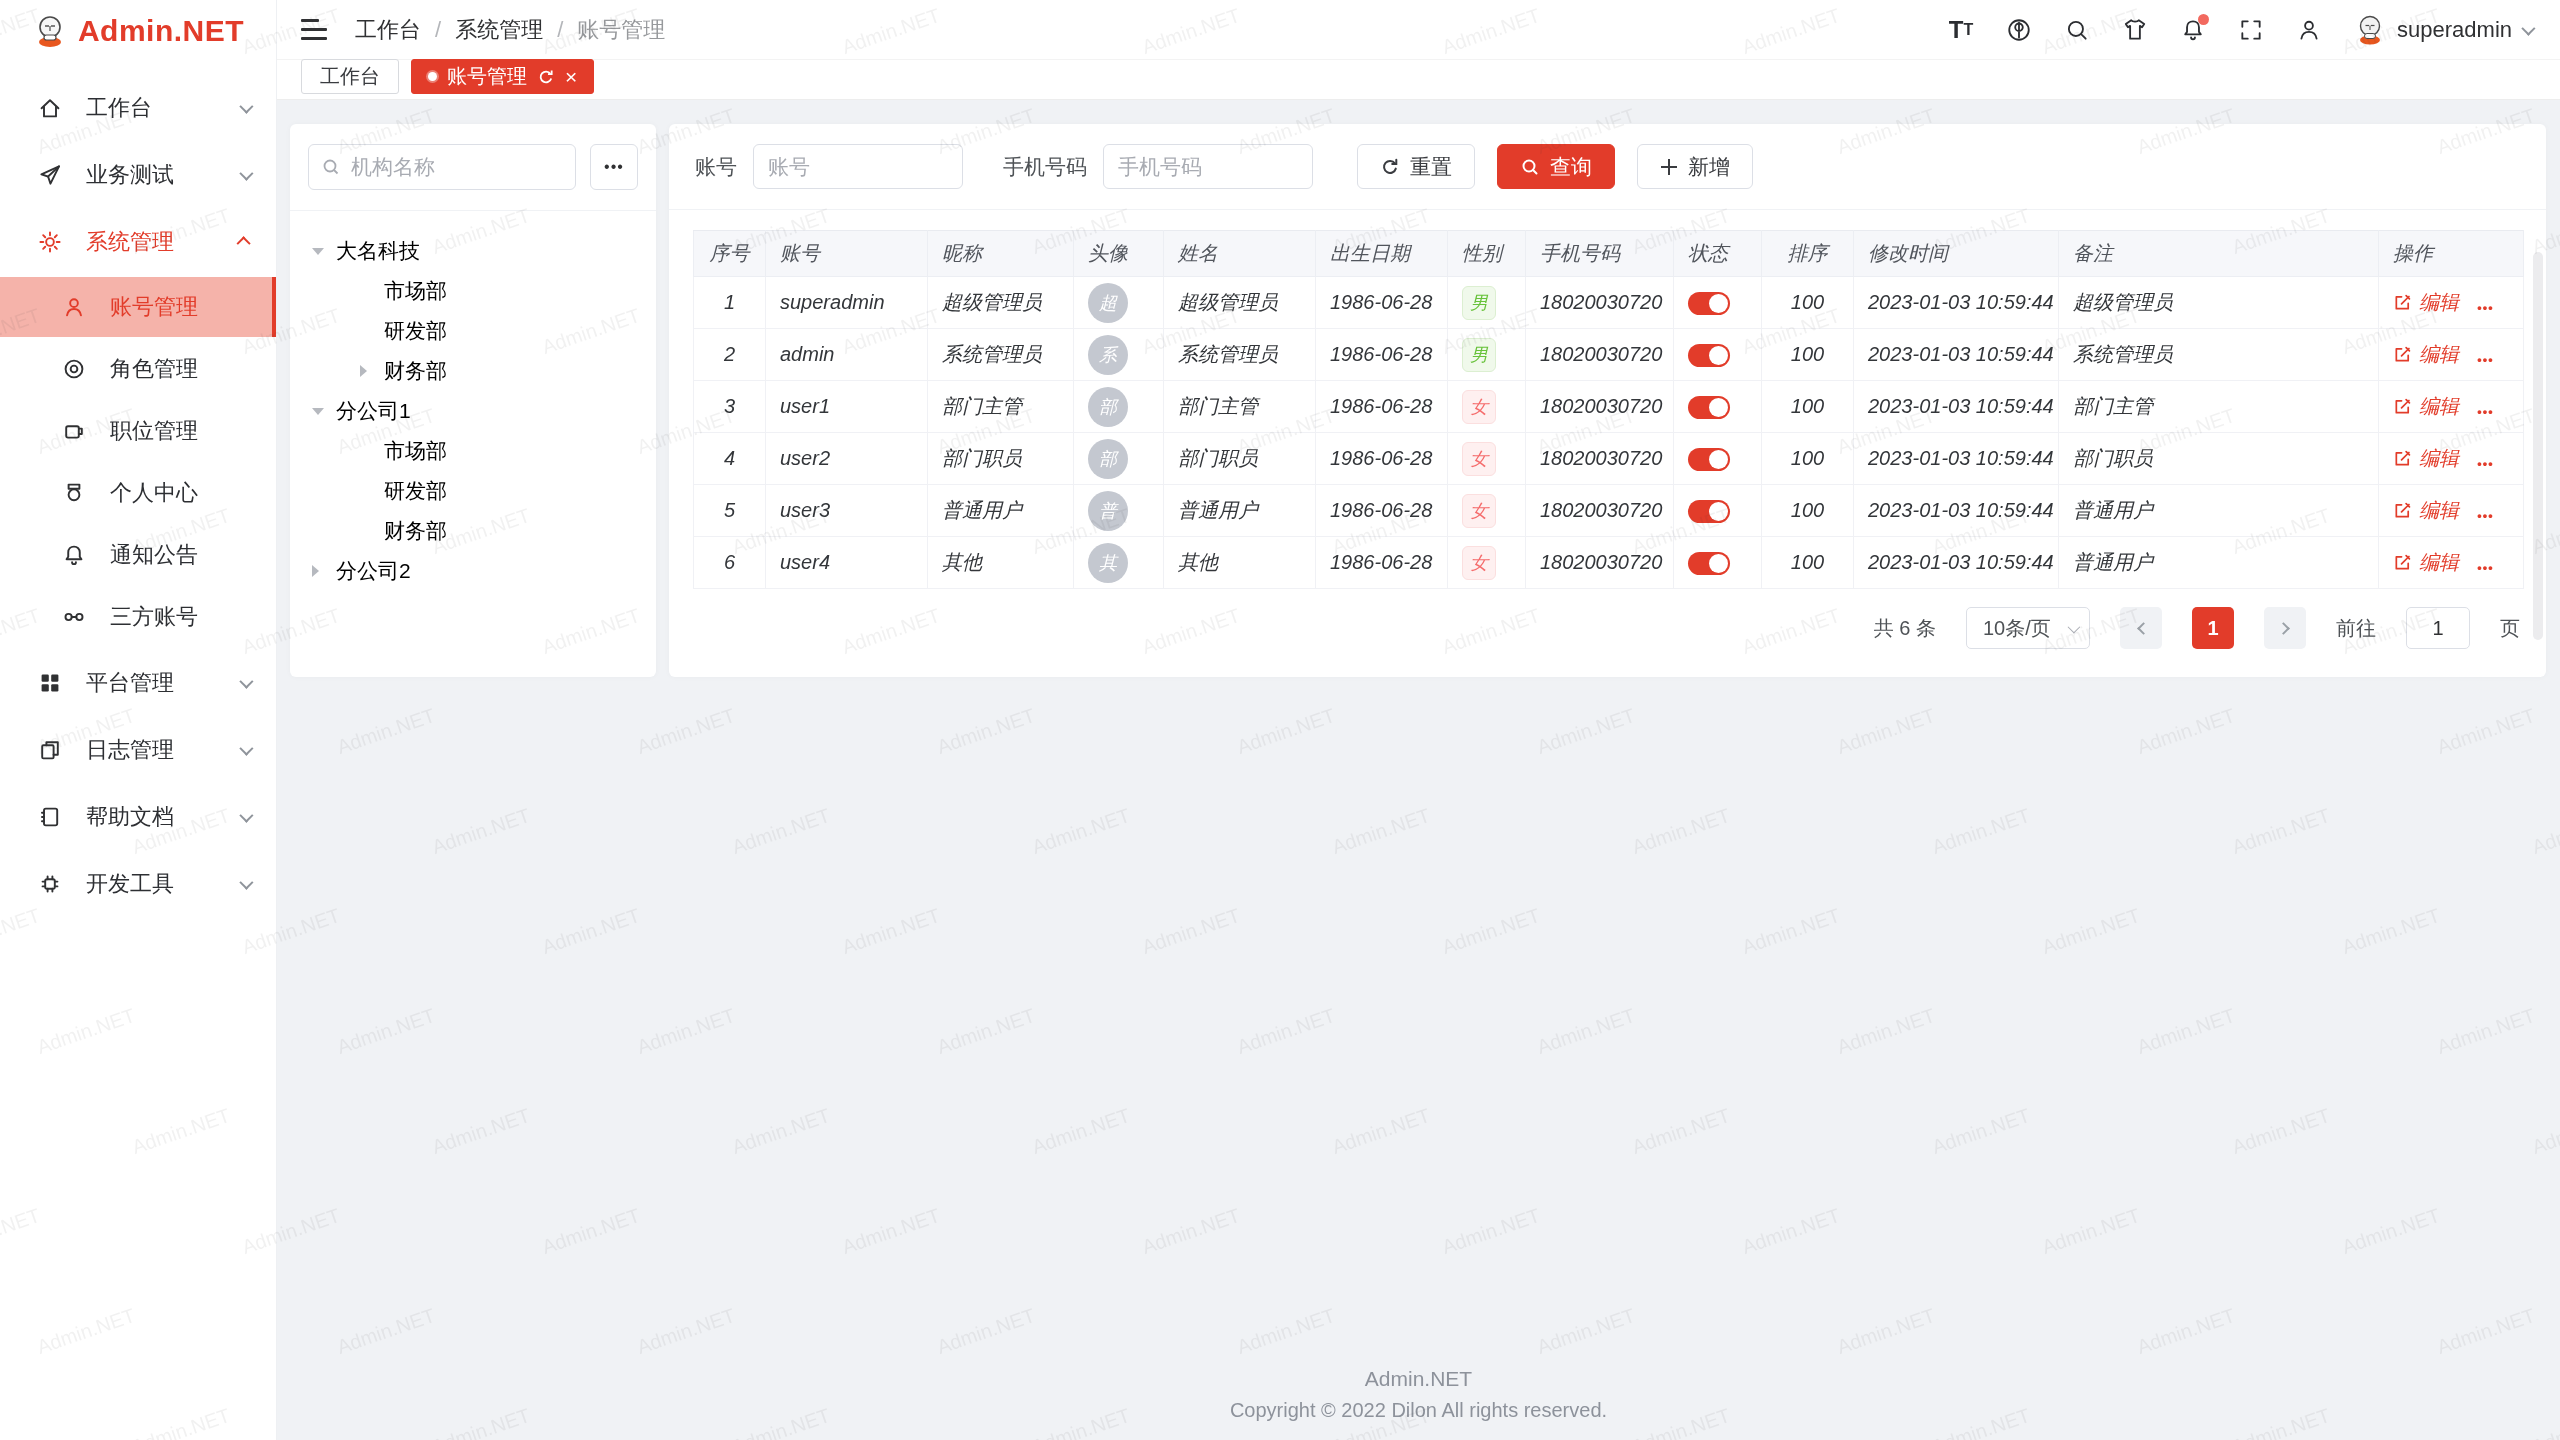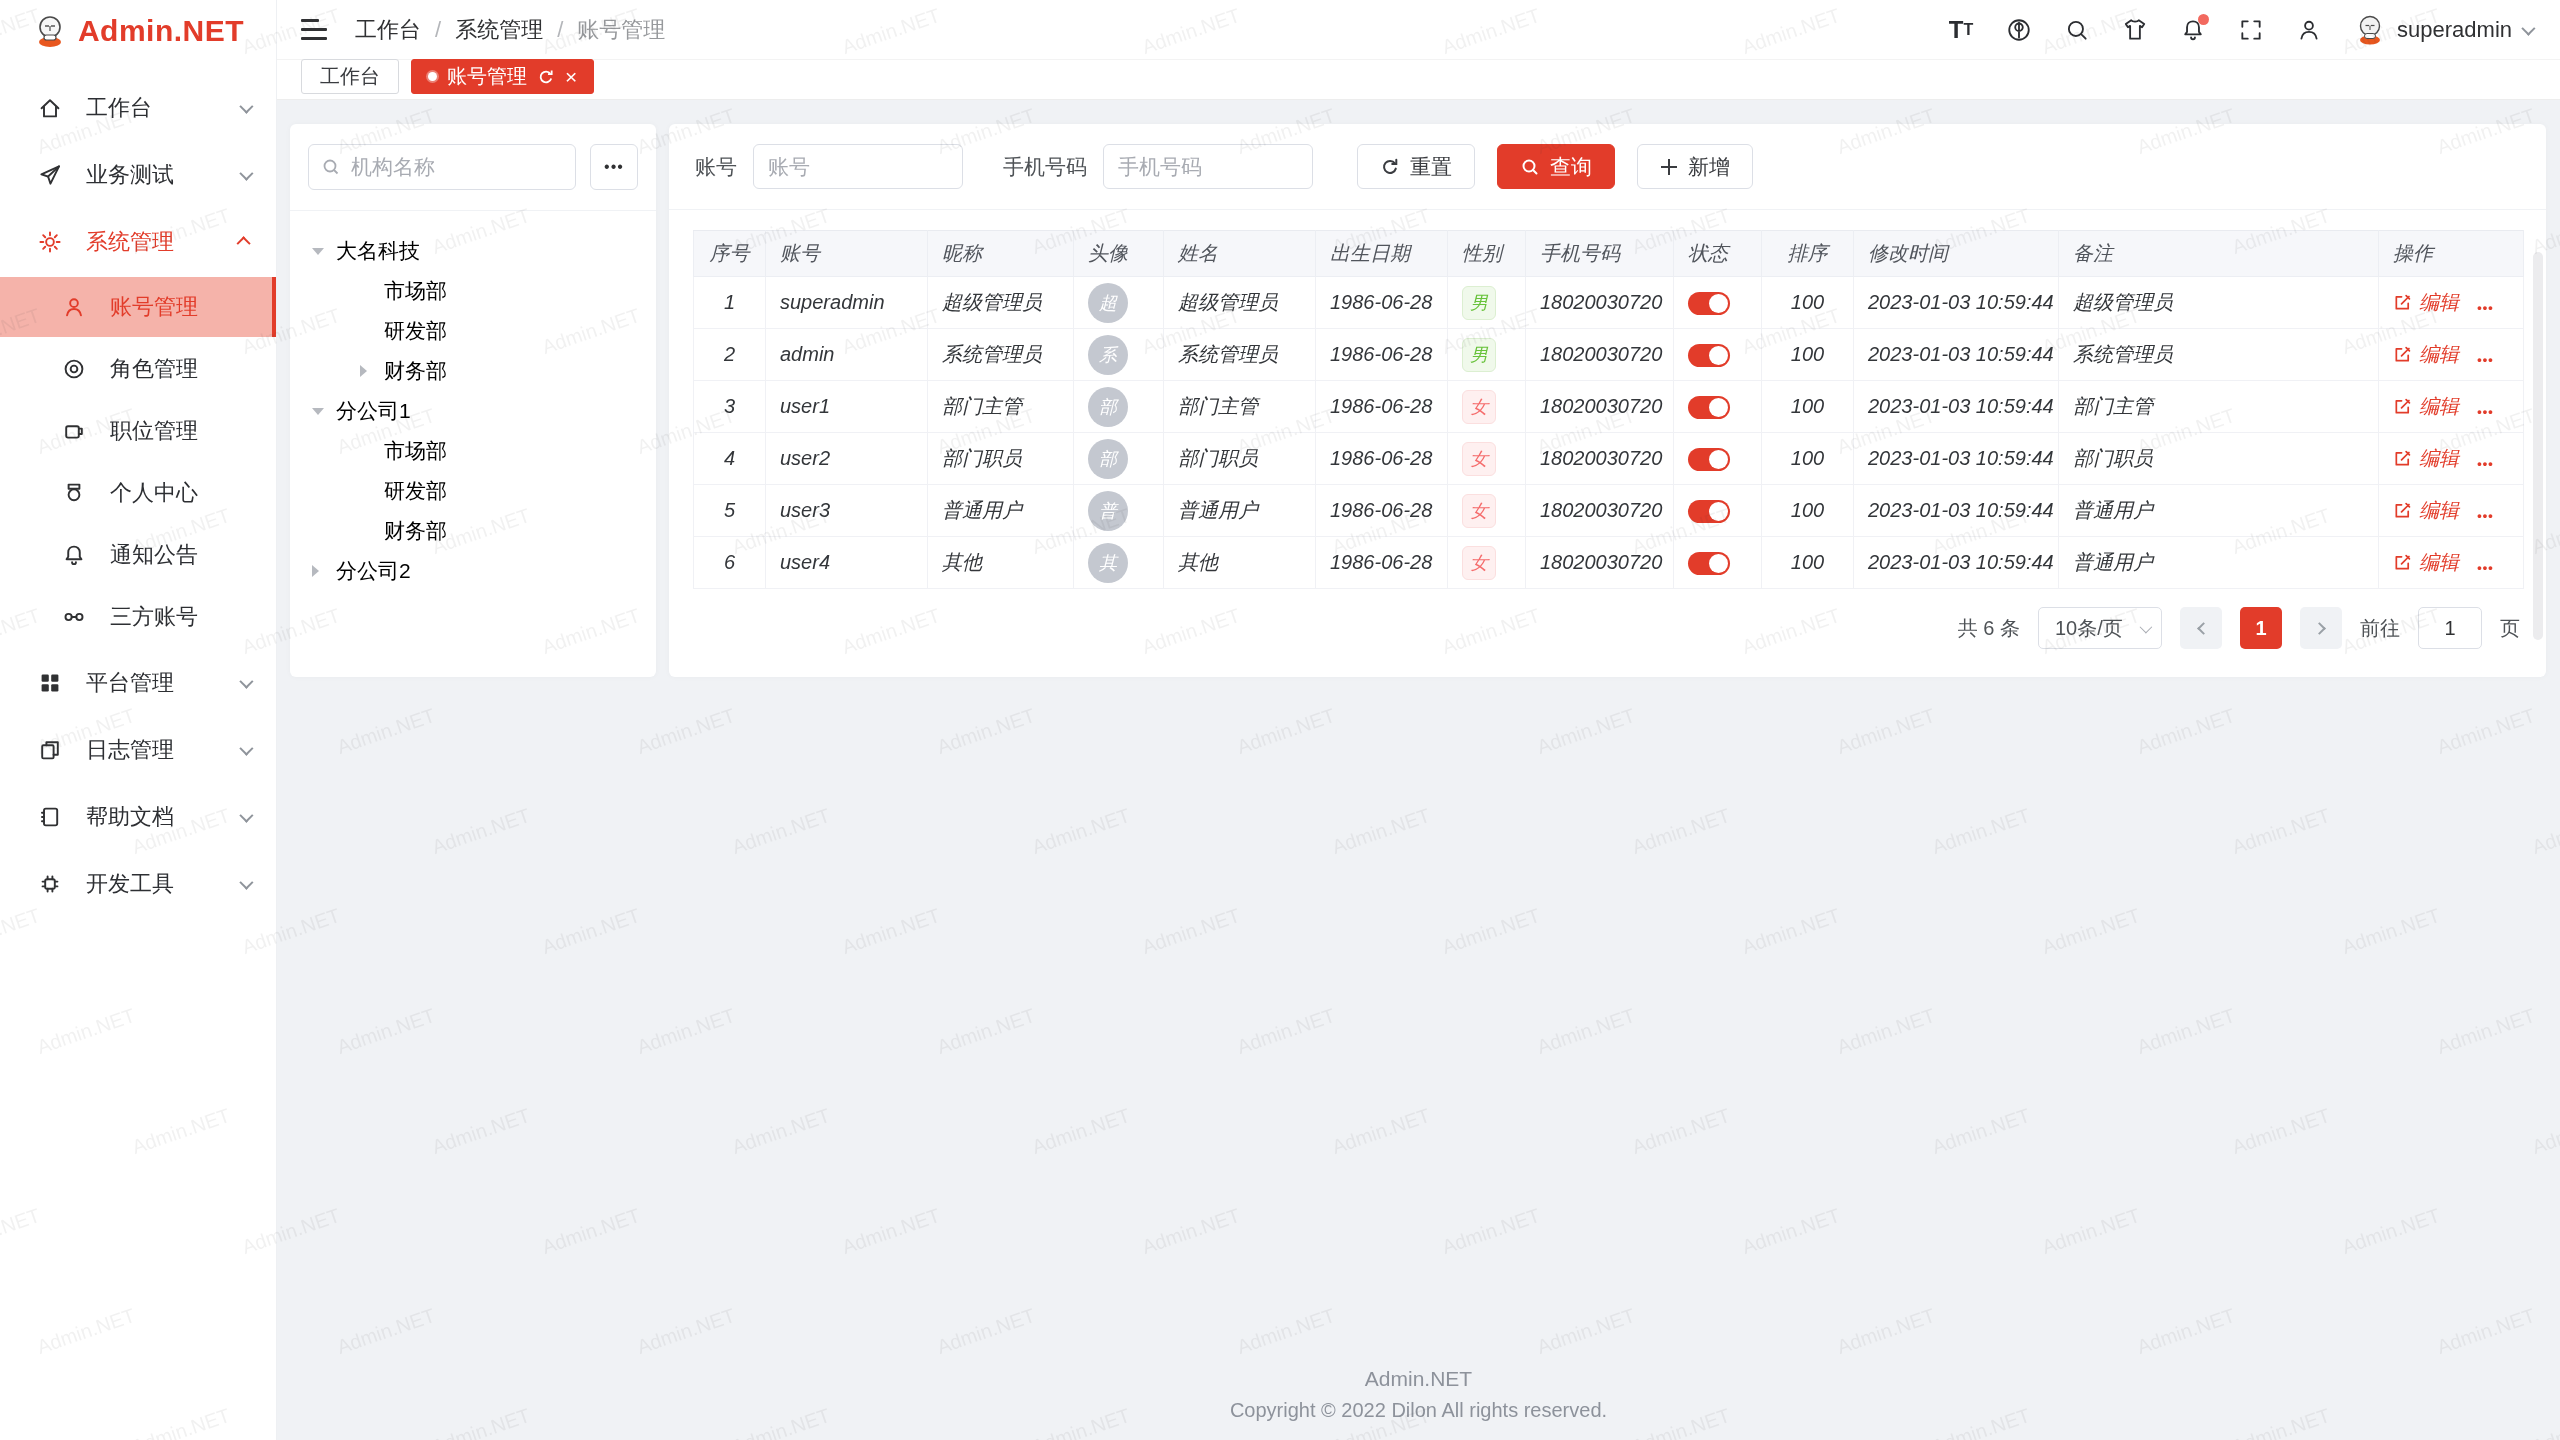--- a/index.html
+++ b/index.html
@@ -100,21 +100,21 @@
   .avatar-circle { width:40px; height:40px; border-radius:50%; background:#c4c8d0; color:#fff; font-size:18px; display:inline-flex; align-items:center; justify-content:center; }
   .gender-badge { display:inline-flex; align-items:center; justify-content:center; min-width:34px; height:34px; border-radius:6px; font-size:18px; }
   .gender-badge[data-gender="male"] { background:#f0f9eb; border:1px solid #dcefd1; color:#67c23a; }
   .gender-badge[data-gender="female"] { background:#fef0f0; border:1px solid #fbdfdf; color:#f56c6c; }
   .toggle { position:relative; display:inline-block; width:42px; height:23px; border-radius:12px; background:#e23c2a; cursor:pointer; vertical-align:middle; }
   .toggle .knob { position:absolute; top:2px; right:2px; width:19px; height:19px; border-radius:50%; background:#fff; }
   .edit-link { color:#e23c2a; cursor:pointer; display:inline-flex; align-items:center; gap:7px; }
   .edit-link svg { width:19px; height:19px; stroke:#e23c2a; fill:none; stroke-width:1.8; stroke-linecap:round; stroke-linejoin:round; }
   .more-link { color:#e23c2a; cursor:pointer; font-size:13px; letter-spacing:1px; margin-left:18px; font-weight:bold; }
 
-  .pagination { display:flex; align-items:center; justify-content:flex-end; gap:18px; padding:18px 26px 0; font-size:20px; color:#4e5256; }
+  .pagination { display:flex; align-items:center; justify-content:flex-end; gap:30px; padding:18px 26px 0; font-size:20px; color:#4e5256; }
   .page-size-select { display:flex; align-items:center; justify-content:space-between; width:124px; height:42px; border:1px solid #dcdfe6; border-radius:5px; padding:0 12px 0 16px; cursor:pointer; color:#4e5256; }
   .sel-chev { width:9px; height:9px; border-right:1.8px solid #a8abb2; border-bottom:1.8px solid #a8abb2; transform:rotate(45deg) translateY(-2px); }
   .page-btn { width:42px; height:42px; border-radius:5px; background:#f0f2f5; display:flex; align-items:center; justify-content:center; cursor:pointer; }
   .pg-arrow { width:9px; height:9px; border-right:2px solid #9aa0a6; border-bottom:2px solid #9aa0a6; }
   .pg-arrow.left { transform:rotate(135deg); margin-left:4px; }
   .pg-arrow.right { transform:rotate(-45deg); margin-right:4px; }
   .page-num { width:42px; height:42px; border-radius:5px; background:#e23c2a; color:#fff; display:flex; align-items:center; justify-content:center; font-weight:bold; cursor:pointer; }
   .goto-input { width:64px; height:42px; border:1px solid #dcdfe6; border-radius:5px; text-align:center; font-size:20px; outline:none; font-family:inherit; color:#303133; }
 
   .table-scrollbar { position:absolute; right:3px; top:128px; width:10px; height:388px; background:#ececee; border-radius:5px; }

